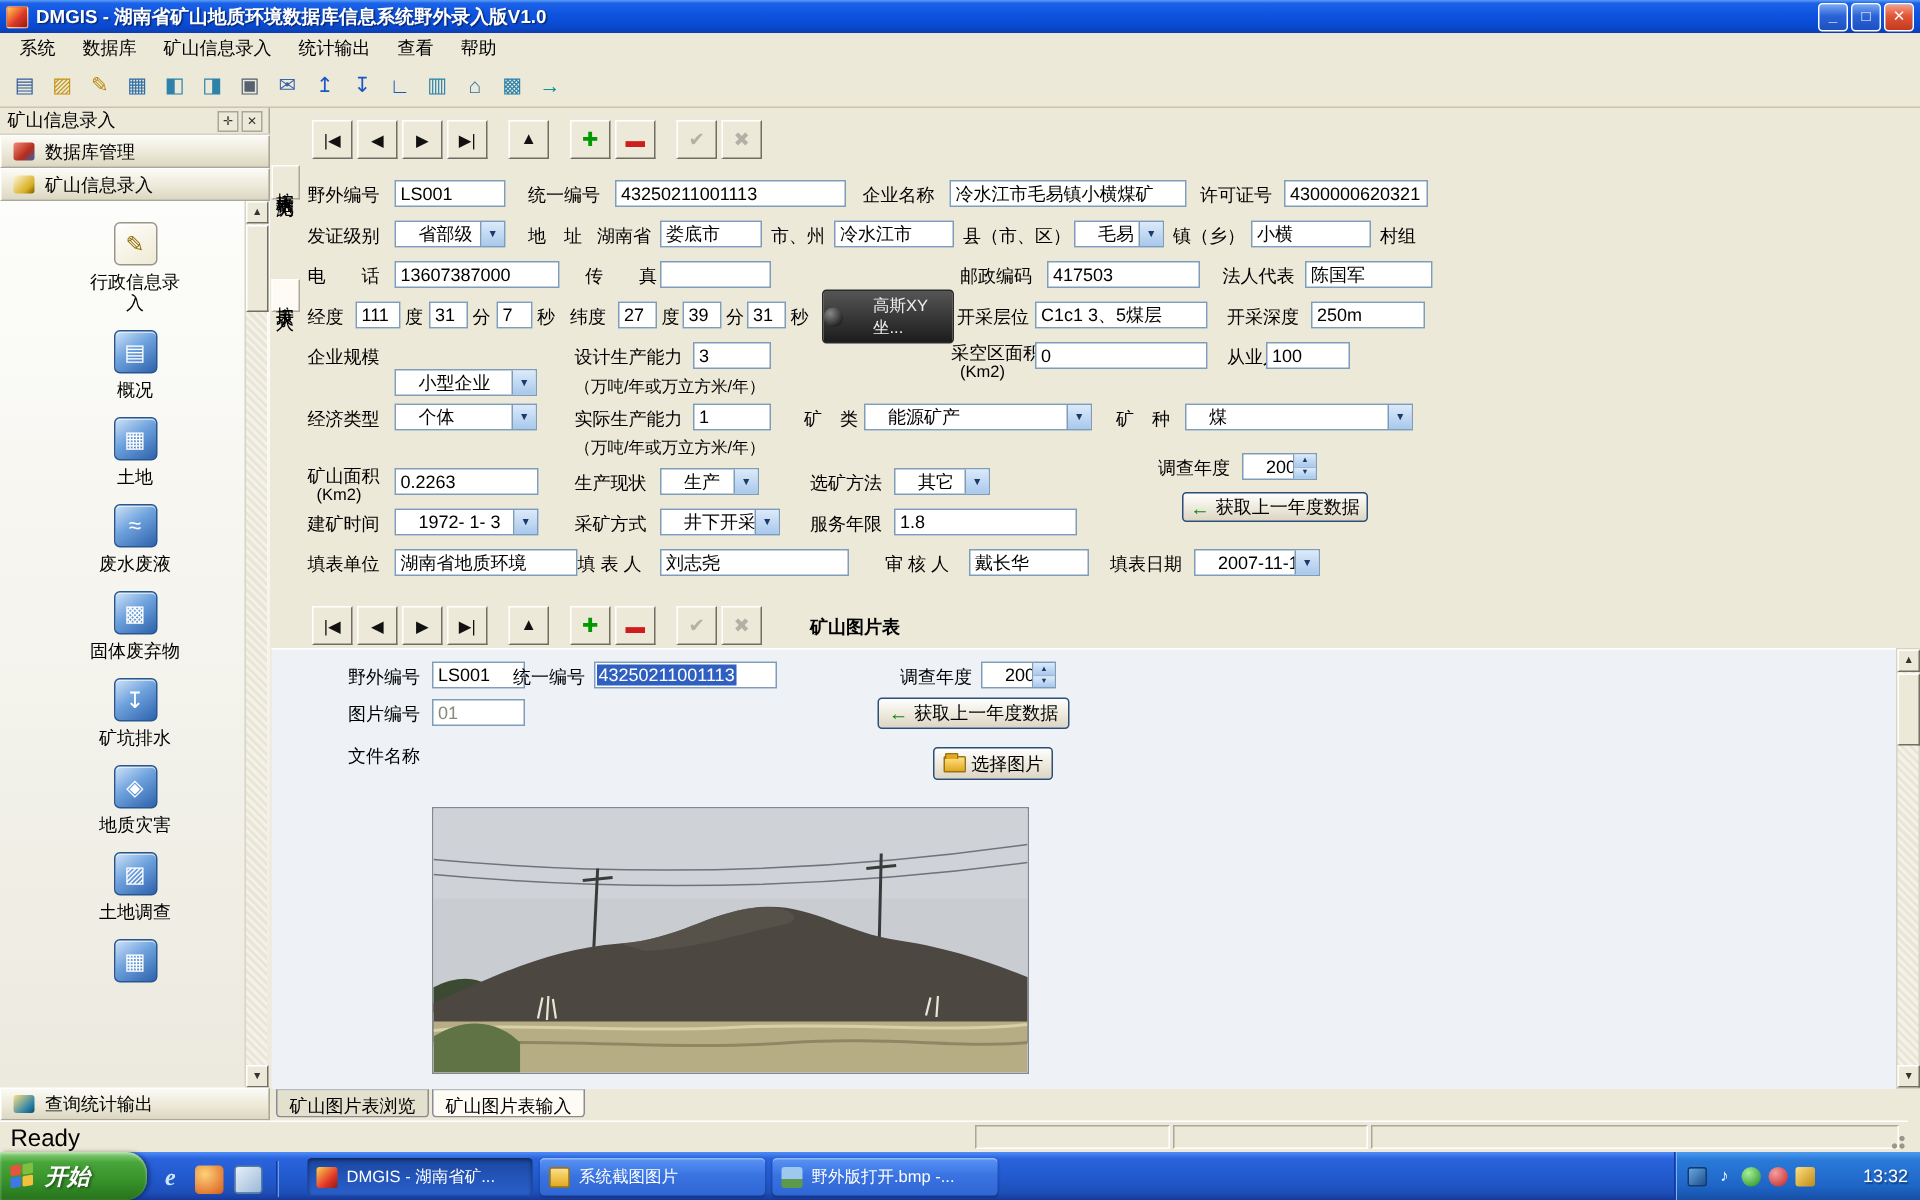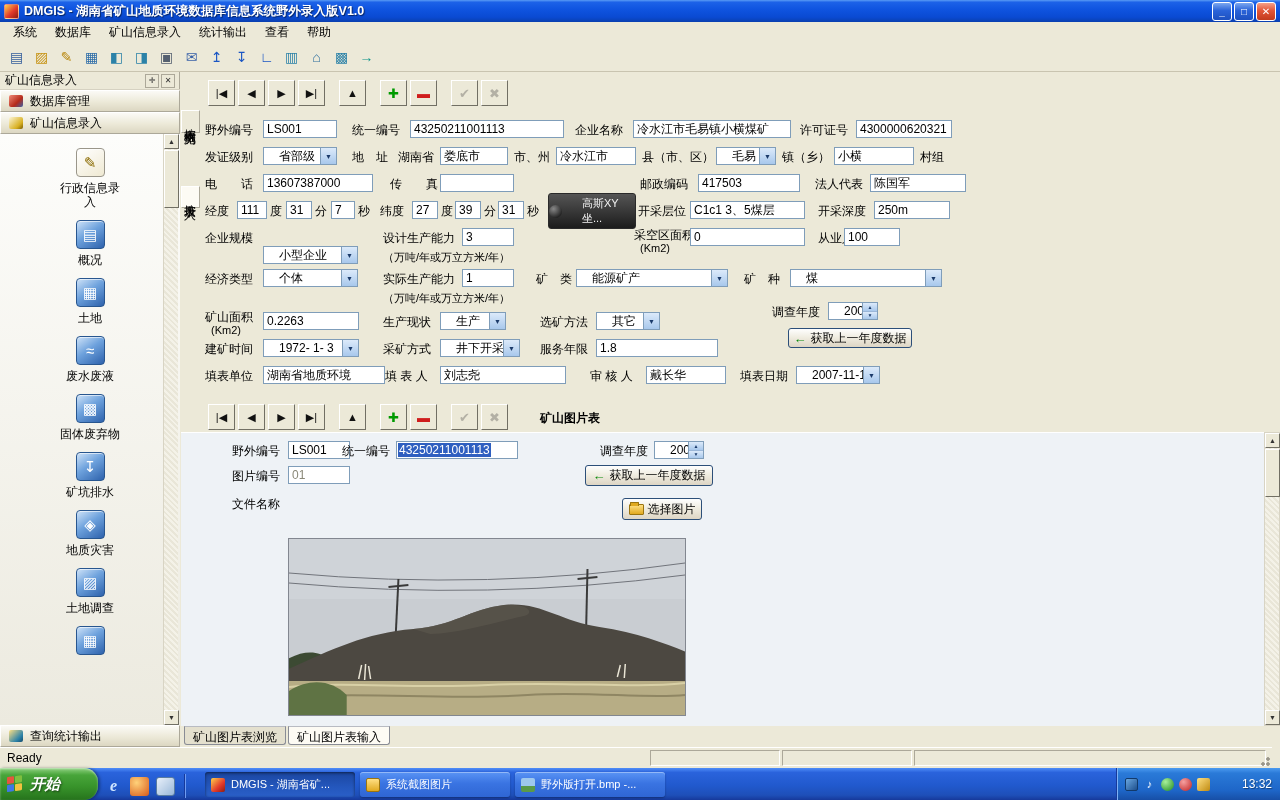--- a/index.html
+++ b/index.html
@@ -73,21 +73,21 @@
   
   .panel2{position:absolute;left:181px;top:432px;width:1083px;height:294px;background:#eef2f6;border-top:1px solid #fff}
   .photo{position:absolute;left:288px;top:538px;width:398px;height:178px;border:1px solid #828790;background:#fff}
   .photo svg{display:block;width:100%;height:100%}
   .vscroll{position:absolute;left:1264px;top:432px;width:16px;height:294px;background:repeating-linear-gradient(45deg,#f4f2e8 0 2px,#e9e6d8 2px 4px);border:1px solid #d8d4c4}
   
   .tabstrip{position:absolute;left:181px;top:726px;width:1099px;height:20px;background:#ece9d8;display:flex;gap:2px;padding-left:3px}
   .btab{height:19px;padding:2px 8px;font-size:12px;background:#e4e0ce;border:1px solid #898c95;border-top:1px solid #b8bbc2;border-radius:0 0 3px 3px;color:#000}
   .btab.active{background:#fdfbf4;font-weight:normal}
   
-  .statusbar{position:absolute;left:0;top:747px;width:1272px;height:21px;background:#ece9d8;border-top:1px solid #fff;font-size:12px}
+  .statusbar{position:absolute;left:0;top:747px;width:1272px;height:21px;background:#ece9d8;border-top:1px solid #fff;font-size:16px}
   .sbtext{position:absolute;left:7px;top:3px}
   .sbp{position:absolute;top:2px;height:16px;border:1px solid;border-color:#aca899 #fff #fff #aca899}
   .grip{position:absolute;right:2px;top:6px;width:12px;height:12px;background:
     radial-gradient(circle at 10px 10px,#9a968a 1.5px,transparent 2px),
     radial-gradient(circle at 10px 5px,#9a968a 1.5px,transparent 2px),
     radial-gradient(circle at 5px 10px,#9a968a 1.5px,transparent 2px)}
   
   .taskbar{position:absolute;left:0;top:768px;width:1280px;height:32px;
     background:linear-gradient(180deg,#4f8df8 0%,#2a63dc 14%,#2159cd 55%,#1e4fb8 85%,#16399b 100%)}
   .start{position:absolute;left:0;top:0;height:32px;width:98px;border-radius:0 14px 14px 0;display:flex;align-items:center;gap:6px;padding:0 14px 0 7px;
@@ -258,21 +258,21 @@
   <div class="tf" style="left:834px;top:147px;width:80px">小横</div>
   <span class="lb" style="left:920px;top:150px">村组</span>
 
   <span class="lb" style="left:205px;top:177px">电　　话</span>
   <div class="tf" style="left:263px;top:174px;width:110px">13607387000</div>
   <span class="lb" style="left:390px;top:177px">传　　真</span>
   <div class="tf" style="left:440px;top:174px;width:74px"></div>
   <span class="lb" style="left:640px;top:177px">邮政编码</span>
   <div class="tf" style="left:698px;top:174px;width:102px">417503</div>
   <span class="lb" style="left:815px;top:177px">法人代表</span>
-  <div class="tf" style="left:870px;top:174px;width:96px">陈国军</div>
+  <div class="tf" style="left:870px;top:174px;width:85px">陈国军</div>
 
   <span class="lb" style="left:205px;top:204px">经度</span>
   <div class="tf" style="left:237px;top:201px;width:30px">111</div>
   <span class="lb" style="left:270px;top:204px">度</span>
   <div class="tf" style="left:286px;top:201px;width:26px">31</div>
   <span class="lb" style="left:315px;top:204px">分</span>
   <div class="tf" style="left:331px;top:201px;width:24px">7</div>
   <span class="lb" style="left:358px;top:204px">秒</span>
   <span class="lb" style="left:380px;top:204px" actable="false">纬度</span>
   <div class="tf" style="left:412px;top:201px;width:26px">27</div>

